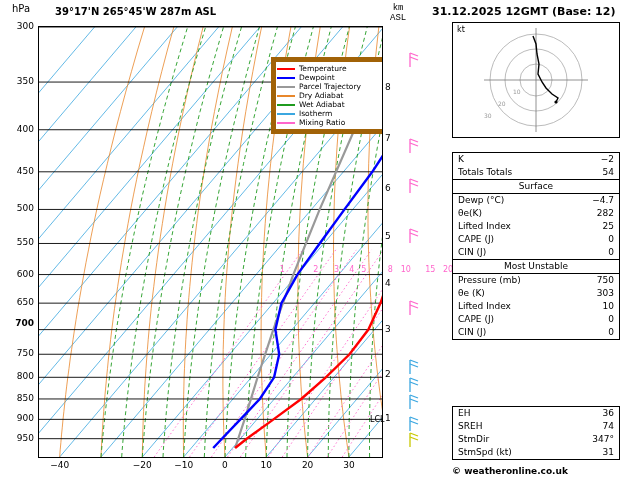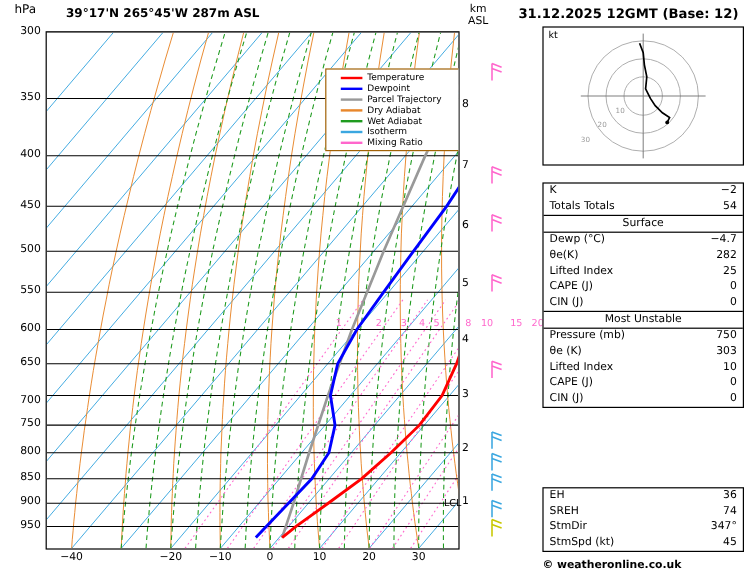--- a/index.html
+++ b/index.html
@@ -4,35 +4,35 @@
 <style>
   html,body{margin:0;padding:0;}
   body{width:629px;height:486px;background:#ffffff;font-family:"DejaVu Sans",sans-serif;overflow:hidden;}
   #root{position:relative;width:629px;height:370px;}
 
   .abs{position:absolute;}
 
   
   .hdr-hpa{left:12px;top:3px;font-size:10px;color:#000;}
   .hdr-title{left:55px;top:6px;font-size:10px;font-weight:bold;color:#000;letter-spacing:0px;}
-  .hdr-km{left:390px;top:3px;font-size:9px;color:#000;line-height:10px;text-align:center;}
+  .hdr-km{left:390px;top:3px;font-size:9px;color:#000;line-height:10px;text-align:center;font-family:Liberation Mono, monospace;}
   .hdr-date{left:432px;top:5px;font-size:11px;font-weight:bold;color:#000;}
 
   
   #plot{left:38px;top:26px;width:345px;height:432px;border:1px solid #000;box-sizing:border-box;background:#fff;overflow:hidden;}
   #plotsvg{position:absolute;left:0;top:0;}
 
   .ylab{position:absolute;font-size:9px;color:#000;text-align:right;width:34px;}
   .xlab{position:absolute;font-size:9px;color:#000;text-align:center;width:30px;}
   .kmlab{position:absolute;font-size:9px;color:#000;text-align:left;width:22px;}
 
   .axis-title{position:absolute;font-size:10px;color:#000;}
 
   
-  #legend{left:232px;top:30px;width:122px;background:#fff;border:1px solid #a16207;padding:2px 12px;box-sizing:border-box;}
+  #legend{left:232px;top:30px;width:122px;background:#fff;border:5px solid #a16207;padding:2px 1px;box-sizing:border-box;}
   #legend .row{display:flex;align-items:center;height:9px;margin-bottom:0px;}
   #legend .ln{width:18px;height:0;border-top-width:2px;border-top-style:solid;margin-right:4px;}
   #legend .tx{font-size:7.5px;color:#000;line-height:9px;}
 
   
   #hodo{left:452px;top:22px;width:168px;height:116px;border:1px solid #000;box-sizing:border-box;background:#fff;}
   #hodo .kt{position:absolute;left:4px;top:2px;font-size:8px;color:#000;}
 
   
   .tbl{position:absolute;left:452px;width:168px;border:1px solid #000;box-sizing:border-box;background:#fff;font-size:9px;color:#000;}
@@ -216,21 +216,21 @@
 
   <div id="ylabels">
       <div class="ylab" style="left: 0px; top: 21px;">300</div>
       <div class="ylab" style="left: 0px; top: 76.0551px;">350</div>
       <div class="ylab" style="left: 0px; top: 123.746px;">400</div>
       <div class="ylab" style="left: 0px; top: 165.812px;">450</div>
       <div class="ylab" style="left: 0px; top: 203.442px;">500</div>
       <div class="ylab" style="left: 0px; top: 237.482px;">550</div>
       <div class="ylab" style="left: 0px; top: 268.558px;">600</div>
       <div class="ylab" style="left: 0px; top: 297.145px;">650</div>
-      <div class="ylab" style="left: 0px; top: 329px;">700</div>
+      <div class="ylab" style="left: 0px; top: 318px; font-weight: bold;">700</div>
       <div class="ylab" style="left: 0px; top: 348.254px;">750</div>
       <div class="ylab" style="left: 0px; top: 371.304px;">800</div>
       <div class="ylab" style="left: 0px; top: 392.956px;">850</div>
       <div class="ylab" style="left: 0px; top: 413.37px;">900</div>
       <div class="ylab" style="left: 0px; top: 432.681px;">950</div>
     </div>
 
   <div id="xlabels">
       <div class="xlab" style="left: 44.6627px; top: 460px;">−40</div>
       <div class="xlab" style="left: 85.988px; top: 488px;">−30</div>
@@ -422,19 +422,19 @@
     <div class="tr">
         <span class="k">SREH</span>
         <span class="v">74</span>
       </div>
     <div class="tr">
         <span class="k">StmDir</span>
         <span class="v">347°</span>
       </div>
     <div class="tr">
         <span class="k">StmSpd (kt)</span>
-        <span class="v">45</span>
+        <span class="v">31</span>
       </div>
   </div>
 
   <div id="foot" class="abs">© weatheronline.co.uk</div>
 
 </div>
 
 </body></html>

